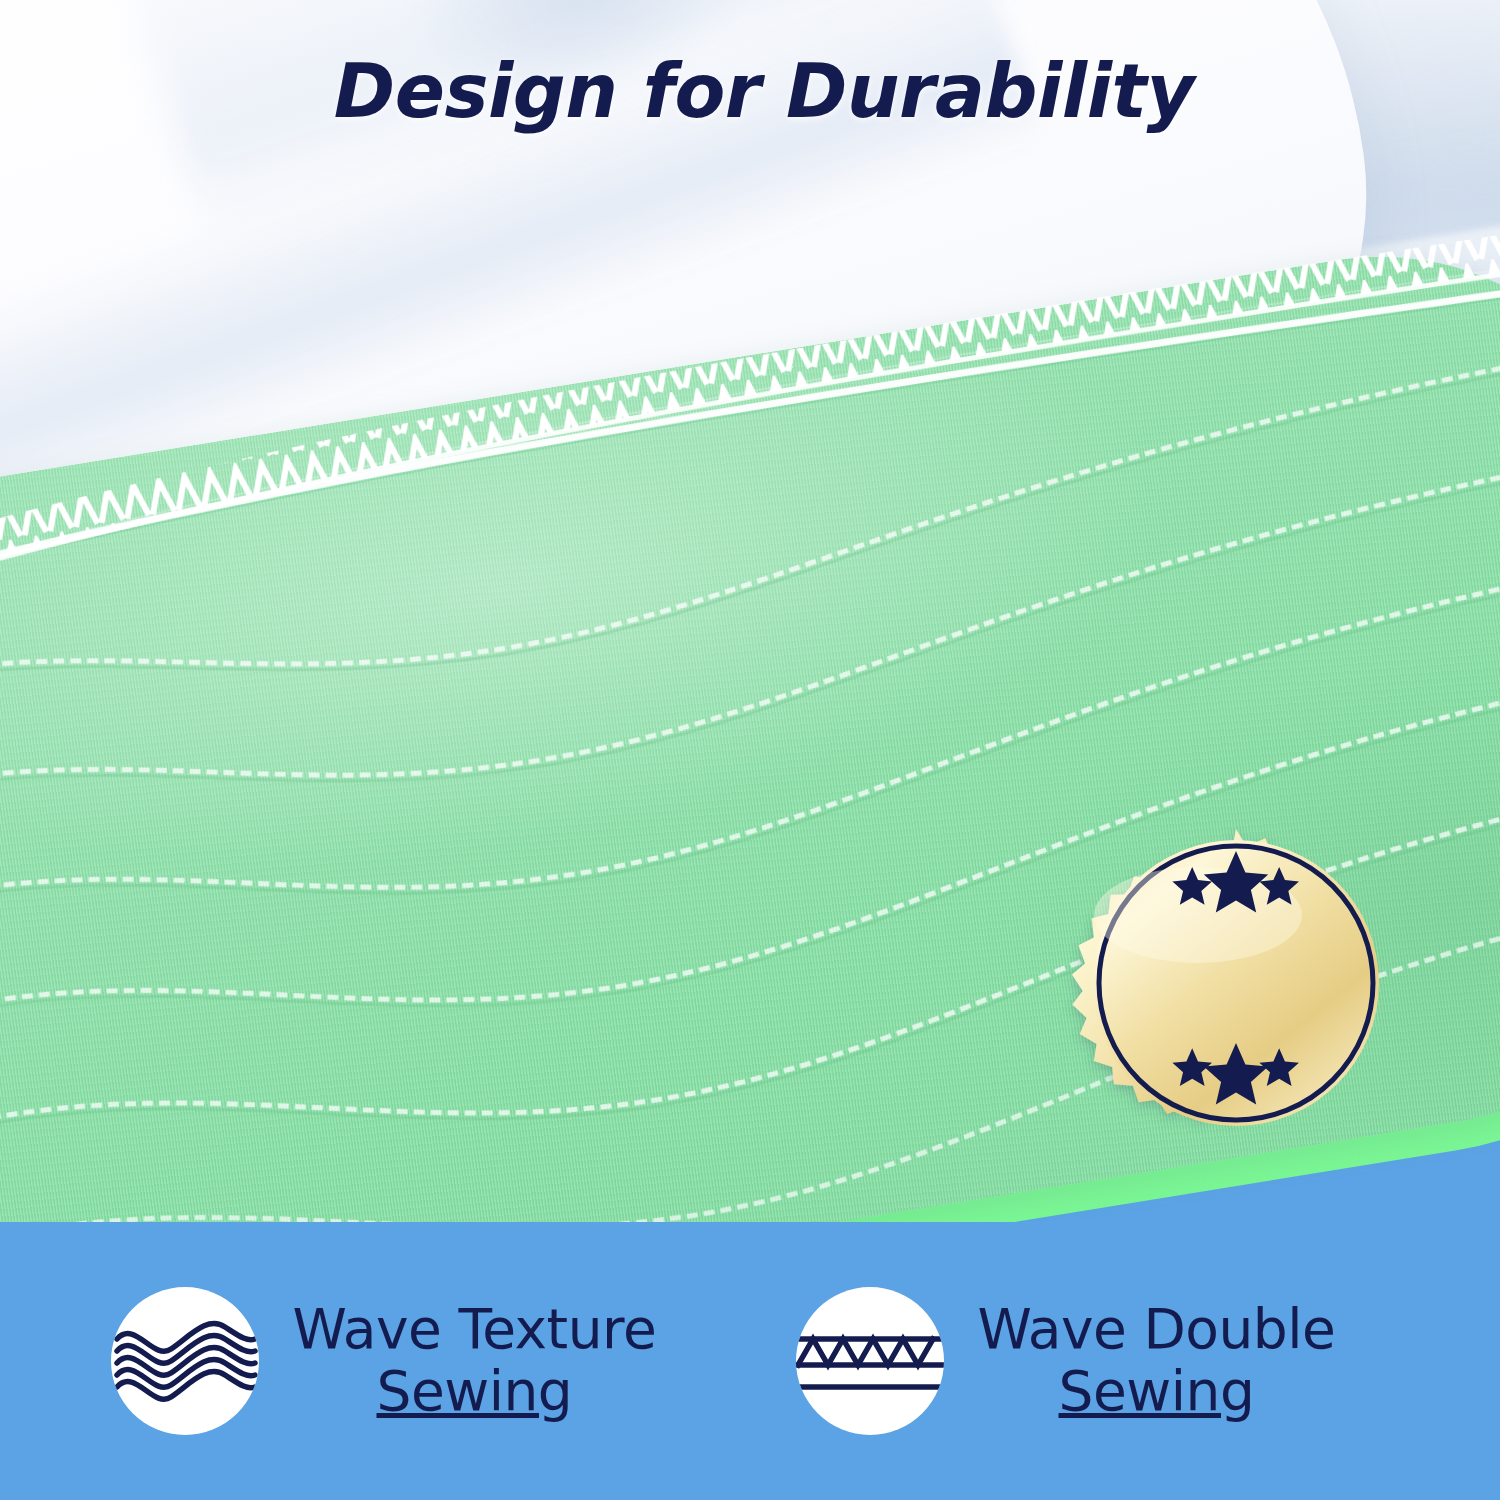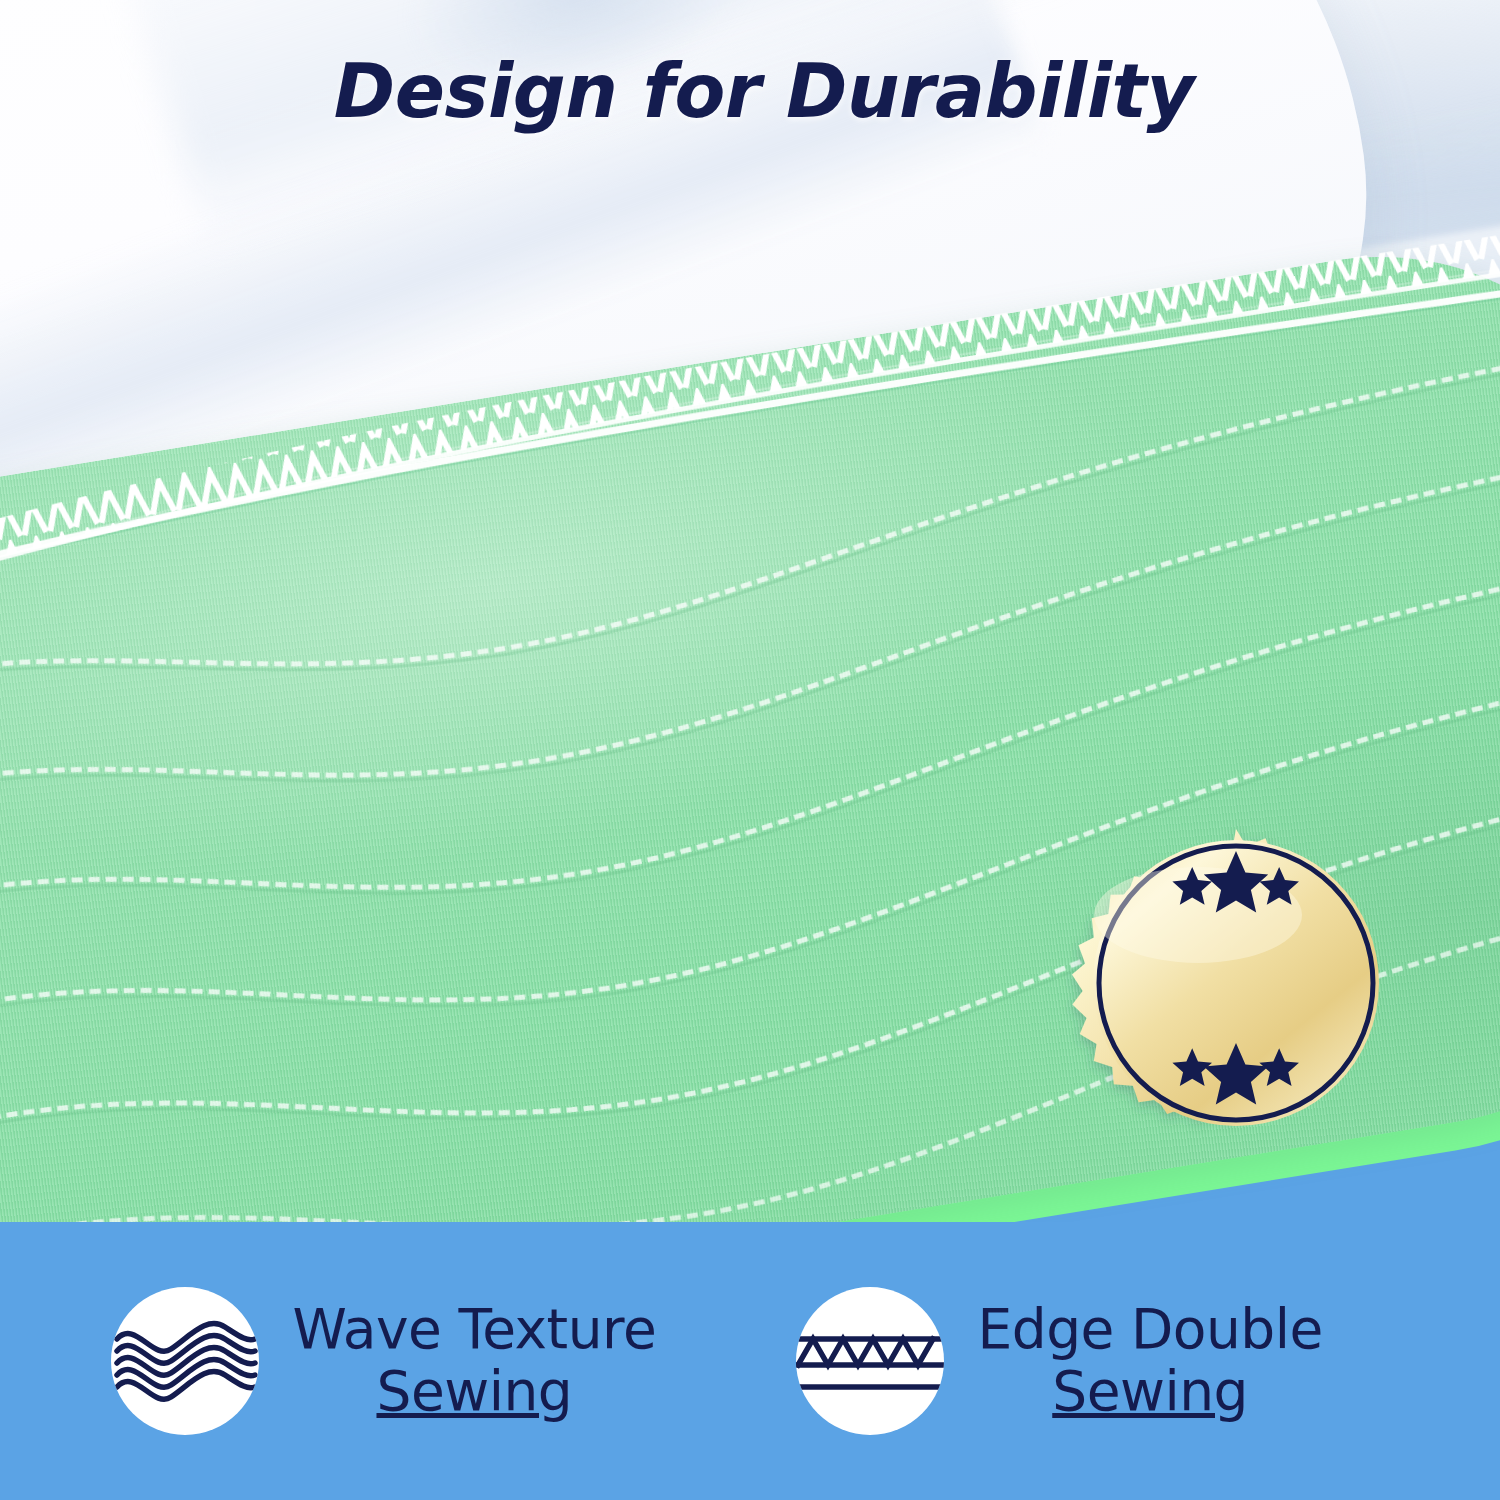--- a/index.html
+++ b/index.html
@@ -391,19 +391,19 @@
         <svg width="148" height="148" viewBox="0 0 148 148">
           <g stroke="#141c4f" stroke-width="5.5" fill="none" stroke-linecap="square">
             <line x1="0" y1="52" x2="148" y2="52"></line>
             <line x1="0" y1="78" x2="148" y2="78"></line>
             <line x1="4" y1="100" x2="144" y2="100"></line>
             <path d="M 2 78 L 17 52 L 32 78 L 47 52 L 62 78 L 77 52 L 92 78 L 107 52 L 122 78 L 137 52"></path>
           </g>
         </svg>
       </div>
       <div class="f-label">
-        <span>Edge Double</span>
+        <span>Wave Double</span>
         <span class="l2">Sewing</span>
       </div>
     </div>
 
   </div>
 </div>
 
 </body></html>

